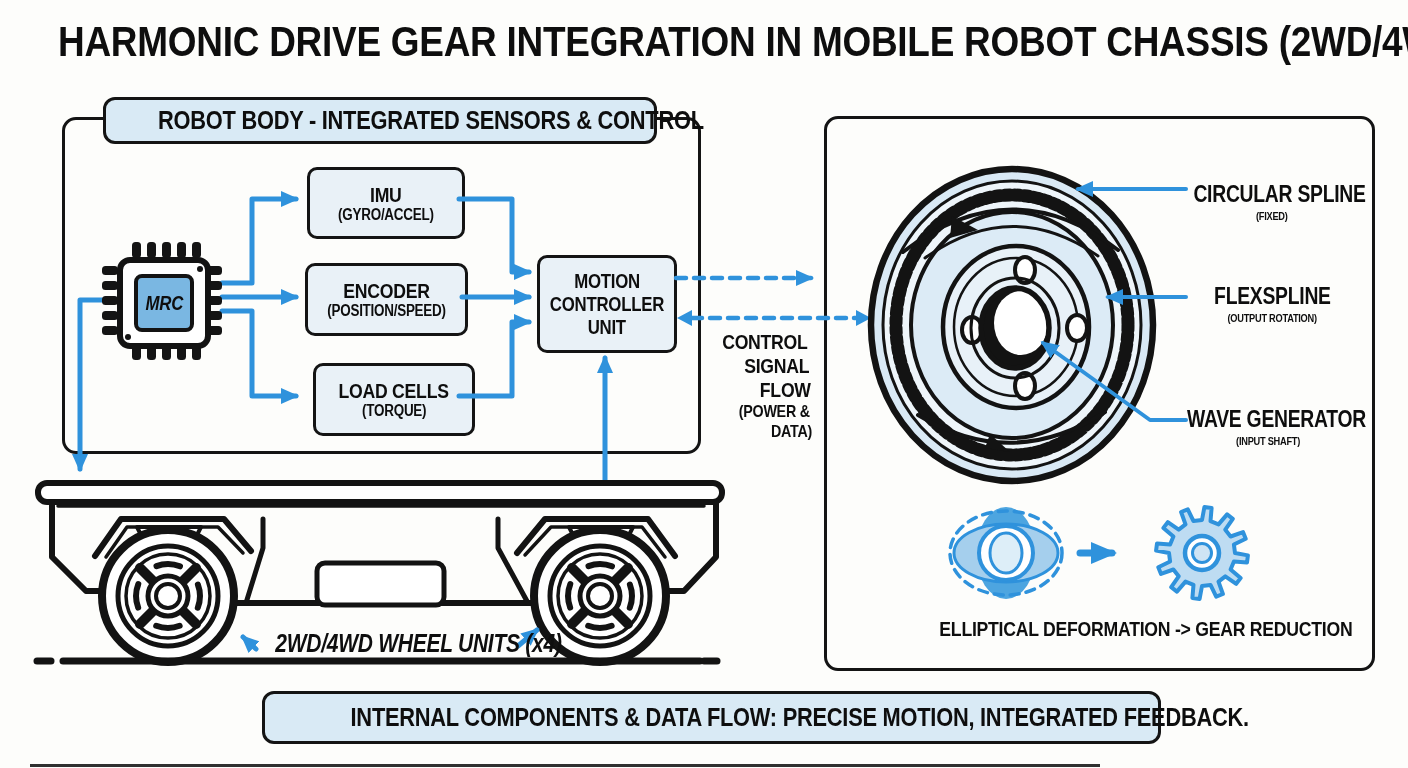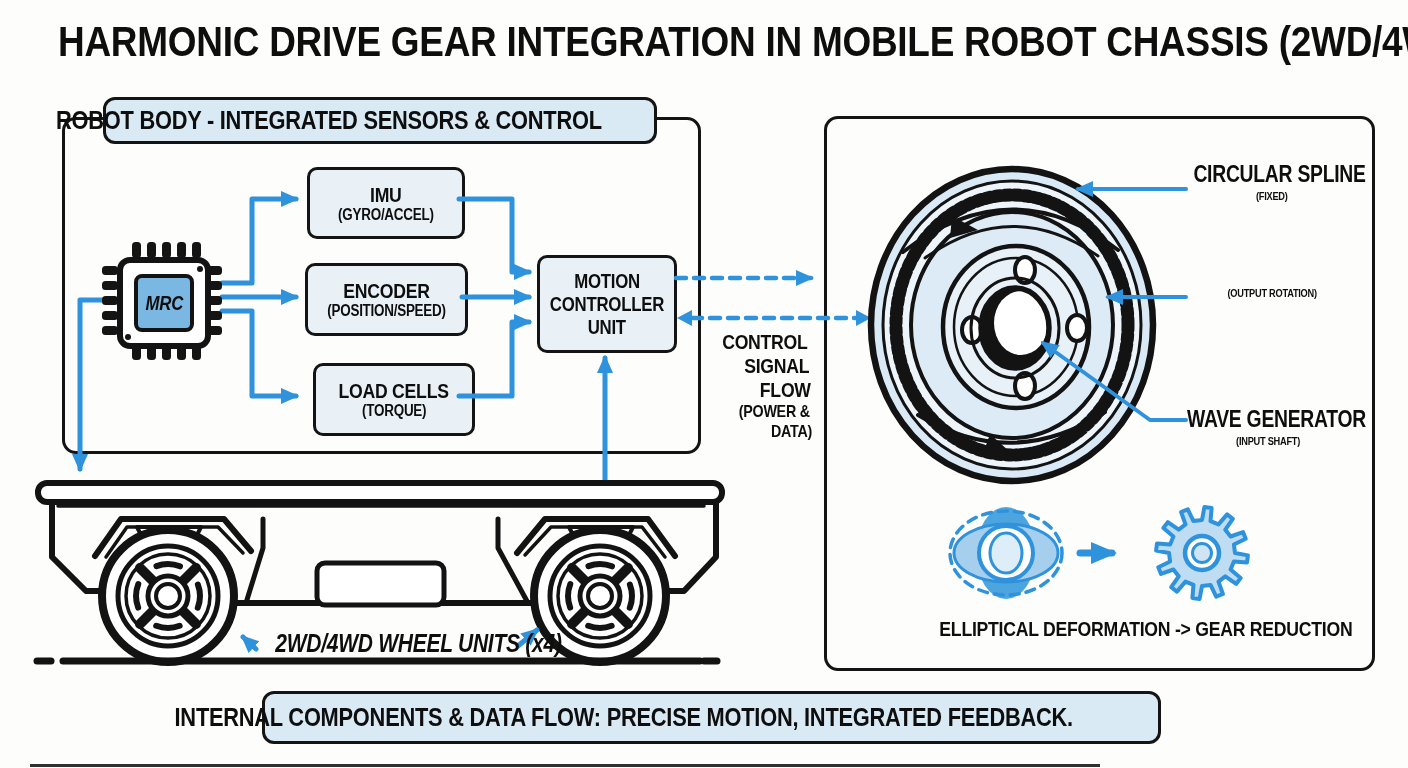--- a/index.html
+++ b/index.html
@@ -4,21 +4,21 @@
 <style>
   :root{
     --accent:#2f92dc; --panelFill:#d9eaf5; --boxFill:#e9f1f7;
     --chipFill:#7ab7e2; --gearFill:#d9e9f5; --ink:#111111; --bg:#fdfdfb;
   }
   html,body{margin:0;padding:0;background:var(--bg);}
   body{font-family:"Liberation Sans","DejaVu Sans",sans-serif;font-weight:700;color:#0e0e0e;letter-spacing:-0.3px;}
   #canvas{position:relative;width:1408px;height:768px;background:var(--bg);overflow:hidden;}
   .panel{position:absolute;border:3.5px solid #141414;border-radius:14px;background:transparent;z-index:1;}
   .hdr{position:absolute;background:var(--panelFill);border:3.5px solid #141414;border-radius:12px;
-       display:flex;align-items:center;justify-content:flex-end;z-index:3;}
+       display:flex;align-items:center;justify-content:flex-start;z-index:3;}
   .hdr .cond{font-size:26px;}
   .box{position:absolute;background:var(--boxFill);border:3.5px solid #141414;border-radius:10px;
        display:flex;flex-direction:column;align-items:center;justify-content:center;z-index:2;text-align:center;}
   .bt{font-size:21px;line-height:23px;}
   .bs{font-size:16px;line-height:18px;}
   .mcu-line{font-size:20px;line-height:23px;}
   #art{position:absolute;left:0;top:0;z-index:4;}
   .txt{position:absolute;z-index:5;text-align:center;}
   .cond{display:inline-block;white-space:nowrap;transform:scaleX(.84);transform-origin:50% 50%;}
   .o-left{transform-origin:0 50%;transform:scaleX(.88);}
@@ -221,25 +221,26 @@
   </div>
 
   <div class="txt" style="left:700px;top:330px;width:116px;text-align:right;">
     <div class="sl1"><span class="cond">CONTROL</span></div>
     <div class="sl1"><span class="cond">SIGNAL</span></div>
     <div class="sl1"><span class="cond">FLOW</span></div>
     <div class="sl2"><span class="cond">(POWER &amp;</span></div>
     <div class="sl2"><span class="cond">DATA)</span></div>
   </div>
 
-  <div class="txt" style="left:1177px;top:162px;width:190px;">
+  <div class="txt" style="left:1177px;top:182px;width:190px;">
     <div class="co-t"><span class="cond">CIRCULAR SPLINE</span></div>
     <div class="co-s"><span class="cond">(FIXED)</span></div>
   </div>
   <div class="txt" style="left:1177px;top:284px;width:190px;">
+    <div class="co-t"><span class="cond">FLEXSPLINE</span></div>
     <div class="co-s"><span class="cond">(OUTPUT ROTATION)</span></div>
   </div>
   <div class="txt" style="left:1170px;top:407px;width:196px;">
     <div class="co-t"><span class="cond">WAVE GENERATOR</span></div>
     <div class="co-s"><span class="cond">(INPUT SHAFT)</span></div>
   </div>
 
   <div id="process-label" class="txt" style="left:900px;top:617px;width:380px;">
     <span class="cond">ELLIPTICAL DEFORMATION -&gt; GEAR REDUCTION</span>
   </div>

